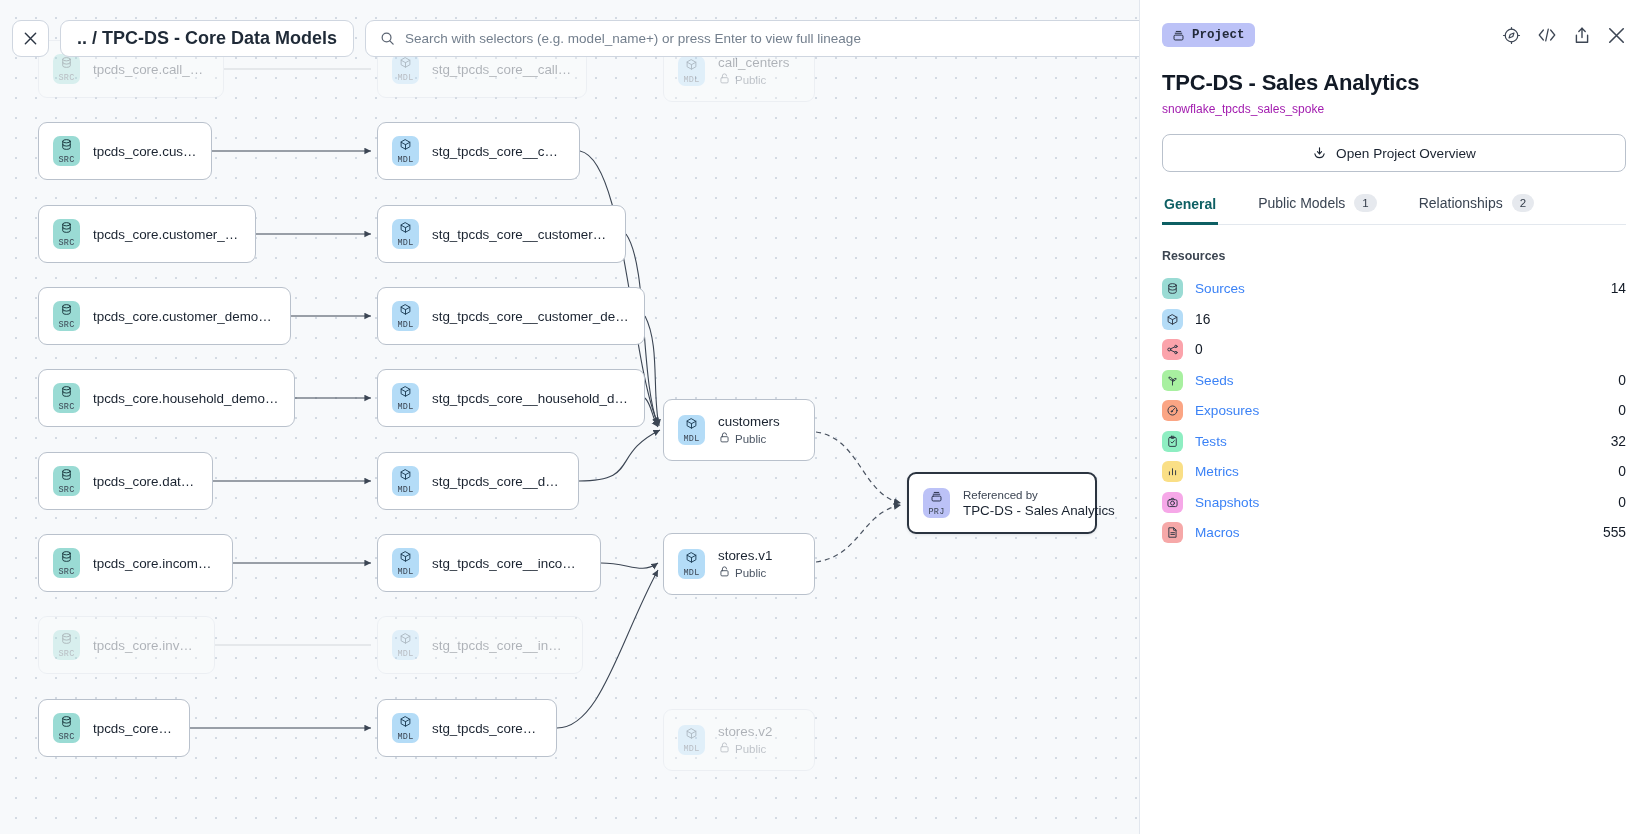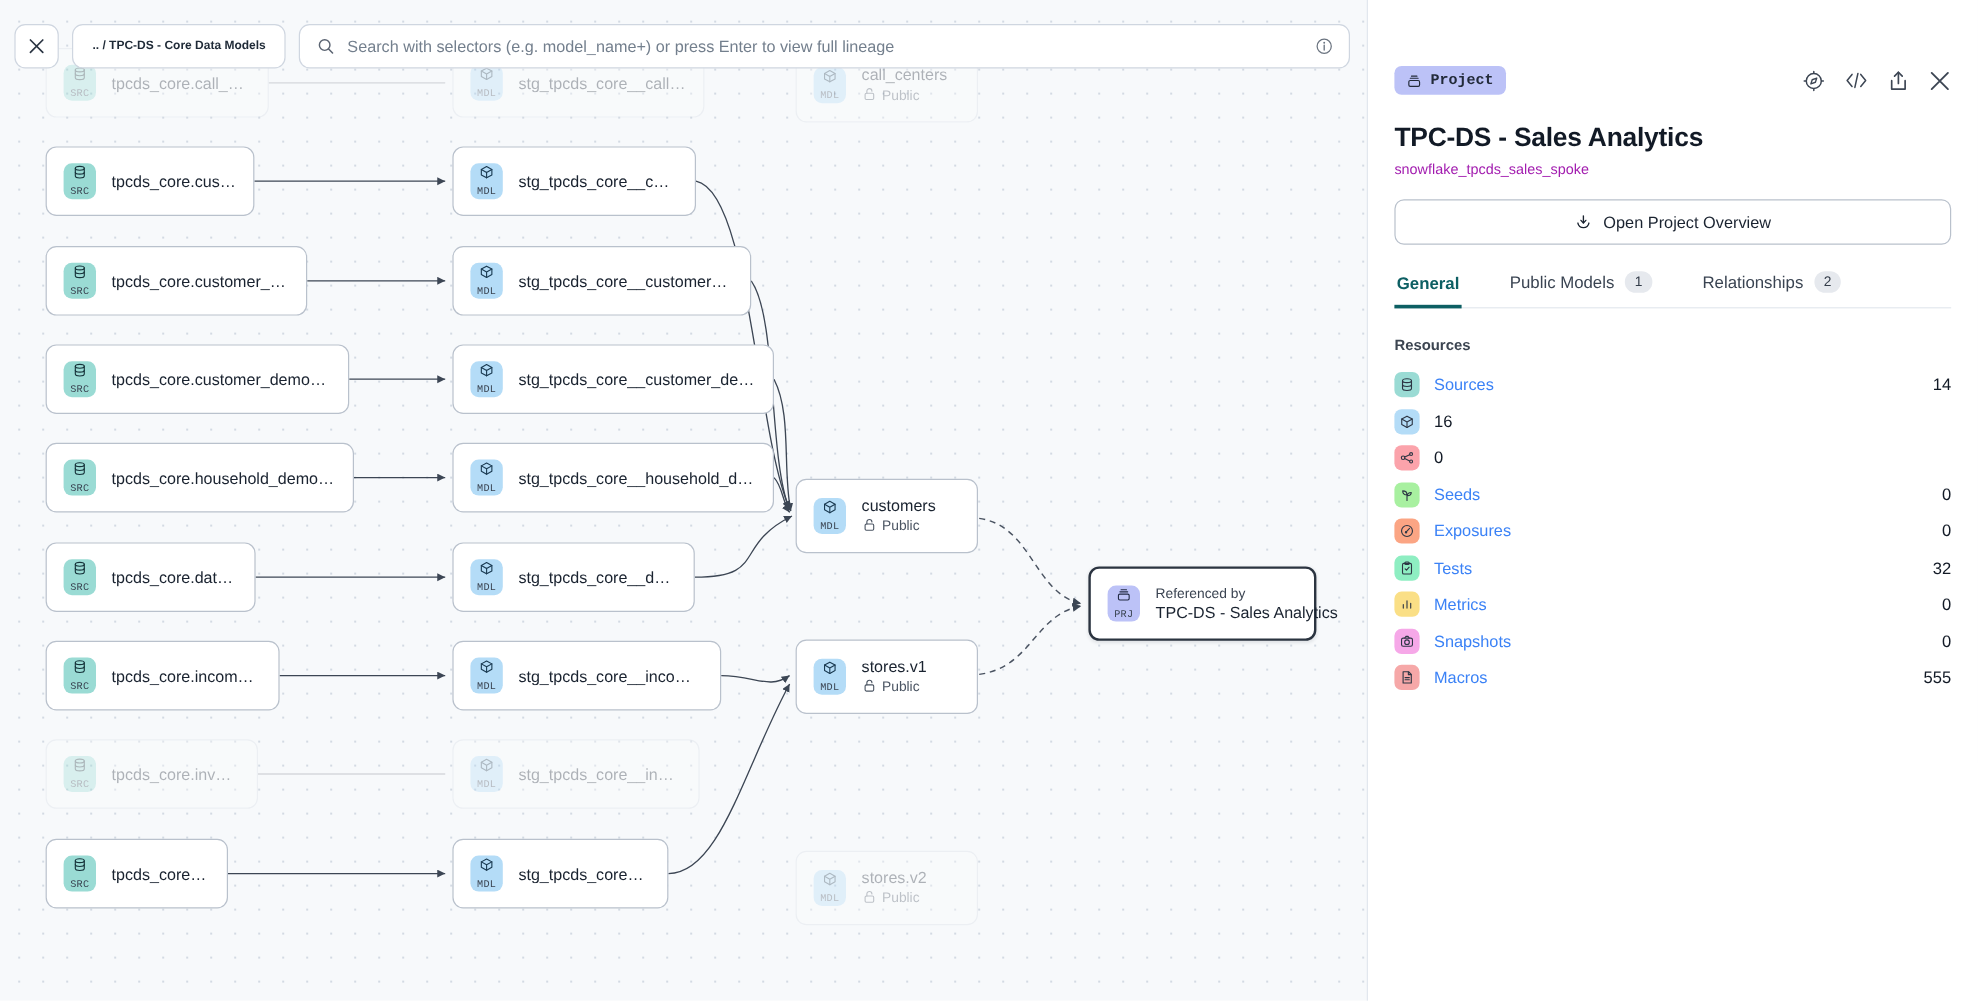--- a/index.html
+++ b/index.html
@@ -36,21 +36,21 @@
     border: 1px solid #cfd6e0;
     border-radius: 9px;
     display: flex; align-items: center; justify-content: center;
     cursor: pointer;
     color: #2b3543;
   }
   .breadcrumb-btn {
     height: 37px; padding: 17px 16px;
     background: #fff; border: 1px solid #cfd6e0; border-radius: 9px;
     display: flex; align-items: center;
-    font-size: 10px; font-weight: 600; color: #1f2a37;
+    font-size: 18px; font-weight: 600; color: #1f2a37;
     cursor: pointer; white-space: nowrap;
   }
   .search-box {
     height: 37px; width: 876px;
     background: #fff; border: 1px solid #cfd6e0; border-radius: 9px;
     display: flex; align-items: center; gap: 10px;
     padding: 0 13px 0 14px;
   }
   .search-box input {
     flex: 1; border: none; outline: none;
@@ -111,21 +111,21 @@
     font-size: 11.5px; color: #4b5563;
     display: flex; align-items: center; gap: 4px;
   }
   .node-kicker { font-size: 11.5px; color: #3b4452; }
   .node-title2 { font-size: 13.4px; color: #1a2330; white-space: nowrap; }
 
   
   .panel { width: 508px; height: 834px; background: #fff; padding: 0 22px; position: relative; }
   .panel-top {
     display: flex; align-items: center; justify-content: space-between;
-    height: 56px; padding-top: 14px; margin-top: 32px;
+    height: 56px; padding-top: 14px;
   }
   .chip {
     display: inline-flex; align-items: center; gap: 7px;
     background: #bcc2f7; color: #222a3a;
     border-radius: 6px; padding: 5px 10px;
     font-family: "Liberation Mono", monospace;
     font-size: 12.5px; font-weight: 600;
   }
   .panel-actions { display: flex; align-items: center; gap: 16px; color: #3d4654; }
   .panel-actions .act { cursor: pointer; display: flex; }

